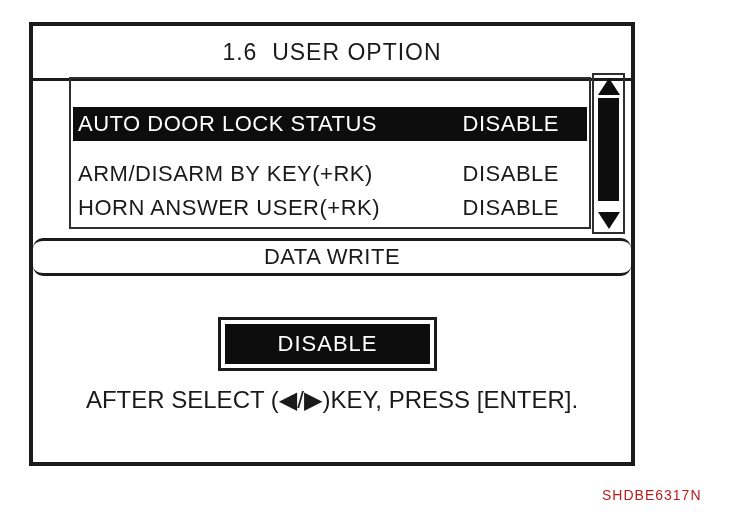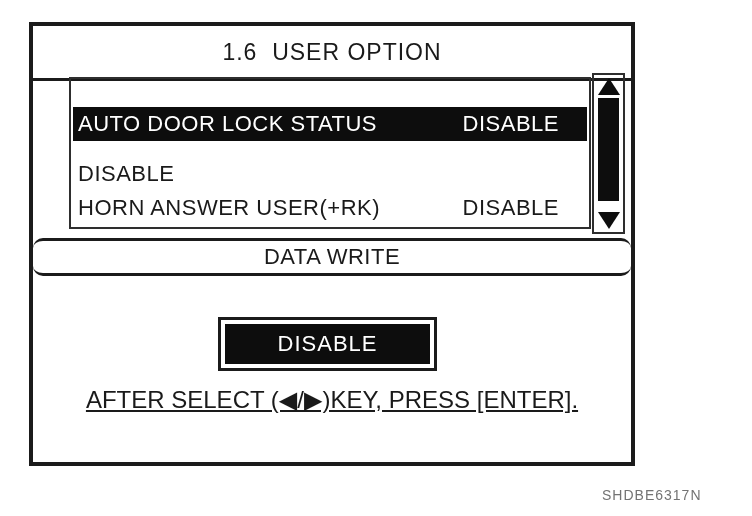--- a/index.html
+++ b/index.html
@@ -146,30 +146,29 @@
     letter-spacing: 1px;
   }
   .instruction {
     position: absolute;
     left: 0; top: 102px;
     width: 100%;
     text-align: center;
     font-size: 24px;
     letter-spacing: 0px;
     white-space: nowrap;
-    text-decoration: underline;
   }
   
   .figure-code {
     position: absolute;
     left: 602px;
     top: 487px;
     font-size: 14px;
     letter-spacing: 1px;
-    color: #737373;
+    color: #b91c1c;
   }
 </style>
 </head>
 <body>
 
 <div class="page">
   <div class="frame">
 
     <div class="title-bar">
       <span>1.6  USER OPTION</span>
@@ -177,20 +176,21 @@
 
     <div class="list-section">
       <div class="list-box">
 
         <div class="option-row selected">
           <span class="row-label">AUTO DOOR LOCK STATUS</span>
           <span class="row-value">DISABLE</span>
         </div>
 
         <div class="option-row">
+          <span class="row-label">ARM/DISARM BY KEY(+RK)</span>
           <span class="row-value">DISABLE</span>
         </div>
 
         <div class="option-row">
           <span class="row-label">HORN ANSWER USER(+RK)</span>
           <span class="row-value">DISABLE</span>
         </div>
 
       </div>
 

